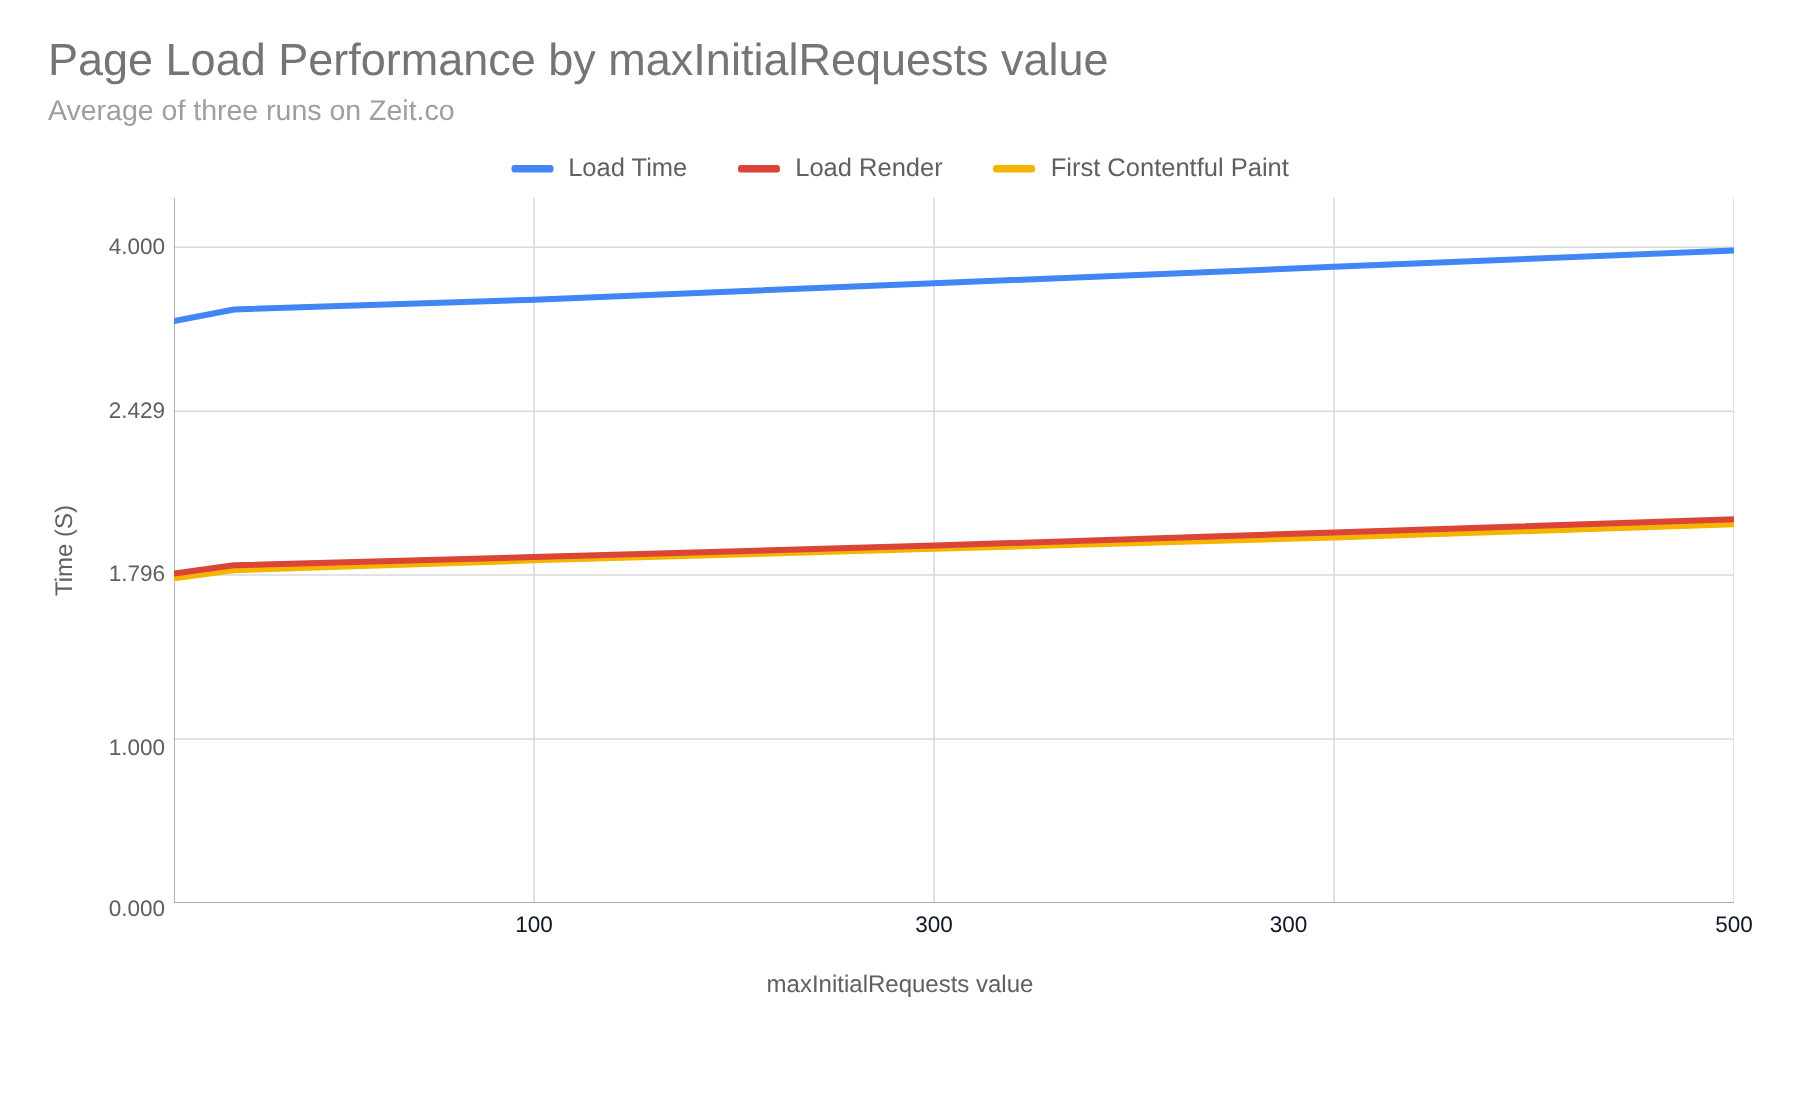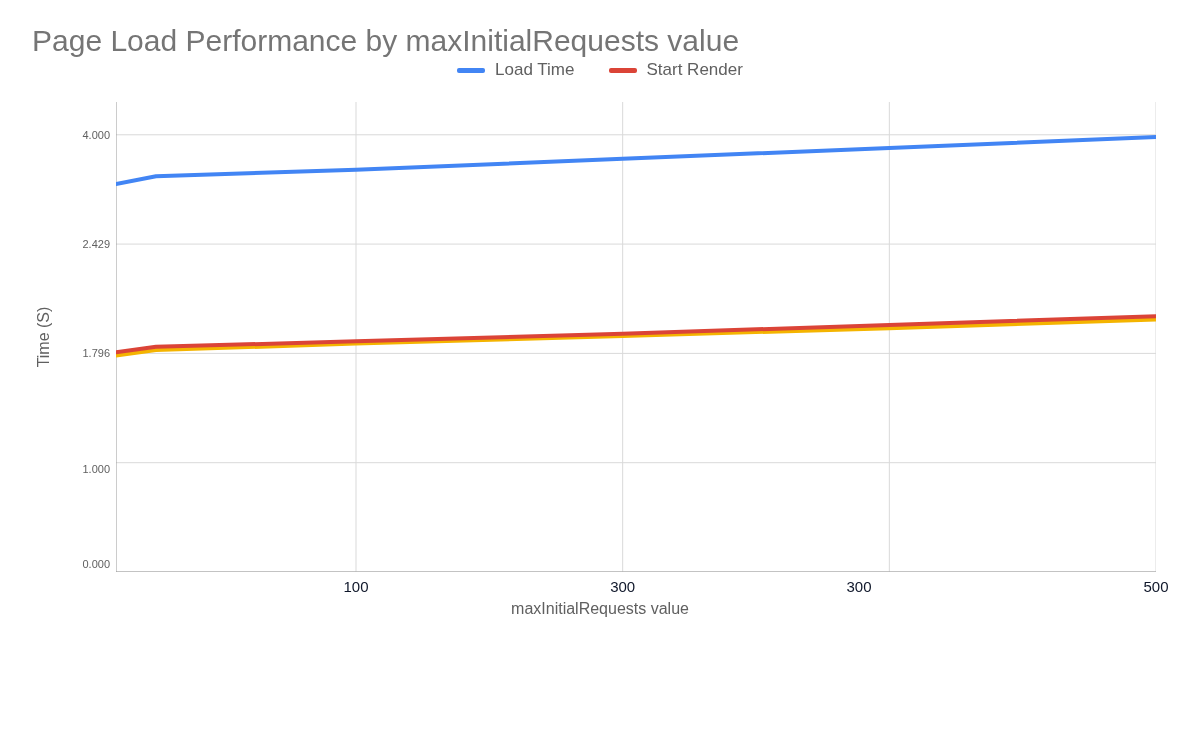--- a/index.html
+++ b/index.html
@@ -28,21 +28,21 @@
   .subtitle {
     font-size: 19px;
     color: #9e9e9e;
     font-weight: 400;
     margin: 6px 0 16px 2px;
   }
   .legend {
     display: flex;
     justify-content: center;
     gap: 34px;
-    margin-bottom: 22px;
+    margin-bottom: 10px;
     font-size: 17px;
     color: #606060;
   }
   .legend-item {
     display: flex;
     align-items: center;
     gap: 10px;
   }
   .legend-swatch {
     width: 28px;
@@ -67,21 +67,21 @@
     color: #606060;
   }
   .y-tick-labels {
     width: 58px;
     position: relative;
   }
   .y-tick-label {
     position: absolute;
     right: 6px;
     transform: translateY(-50%);
-    font-size: 11px;
+    font-size: 15px;
     color: #606060;
     white-space: nowrap;
   }
   .plot-area {
     position: relative;
     flex: 1 1 auto;
     height: 470px;
   }
   .plot-svg {
     display: block;
@@ -98,50 +98,56 @@
     position: absolute;
     top: 6px;
     transform: translateX(-50%);
     font-size: 15px;
     color: #0f172a;
   }
   .x-axis-title {
     text-align: center;
     font-size: 16px;
     color: #606060;
+    margin-top: 18px;
   }
 </style>
 </head>
 <body>
 
 <div class="chart-wrap">
 
   <div class="title">Page Load Performance by maxInitialRequests value</div>
+  <div class="subtitle">Average of three runs on Zeit.co</div>
 
   <div class="legend">
     <div class="legend-item">
       <span class="legend-swatch" style="background:#4285F4"></span>
       <span>Load Time</span>
     </div>
     <div class="legend-item">
       <span class="legend-swatch" style="background:#DB4437"></span>
-      <span>Start Render</span>
+      <span>Load Render</span>
+    </div>
+    <div class="legend-item">
+      <span class="legend-swatch" style="background:#F4B400"></span>
+      <span>First Contentful Paint</span>
     </div>
   </div>
 
   <div class="plot-row">
     <div class="y-axis-title-wrap">
       <div class="y-axis-title">Time (S)</div>
     </div>
     <div class="y-tick-labels">
       <span class="y-tick-label" style="top:32.790697674418595px">4.000</span>
       <span class="y-tick-label" style="top:142.09302325581393px">2.429</span>
       <span class="y-tick-label" style="top:251.3953488372093px">1.796</span>
       <span class="y-tick-label" style="top:367px">1.000</span>
-      <span class="y-tick-label" style="top:462px">0.000</span>
+      <span class="y-tick-label" style="top:474px">0.000</span>
     </div>
     <div class="plot-area">
       <svg class="plot-svg" width="1040" height="470" viewBox="0 0 1040 470" preserveAspectRatio="none">
 
         <line class="gridline" x1="0" x2="1040" y2="470.00" y1="470.00"></line>
         <line class="gridline" x1="0" x2="1040" y2="360.70" y1="360.70"></line>
         <line class="gridline" x1="0" x2="1040" y2="251.40" y1="251.40"></line>
         <line class="gridline" x1="0" x2="1040" y2="142.09" y1="142.09"></line>
         <line class="gridline" x1="0" x2="1040" y2="32.79" y1="32.79"></line>
 

